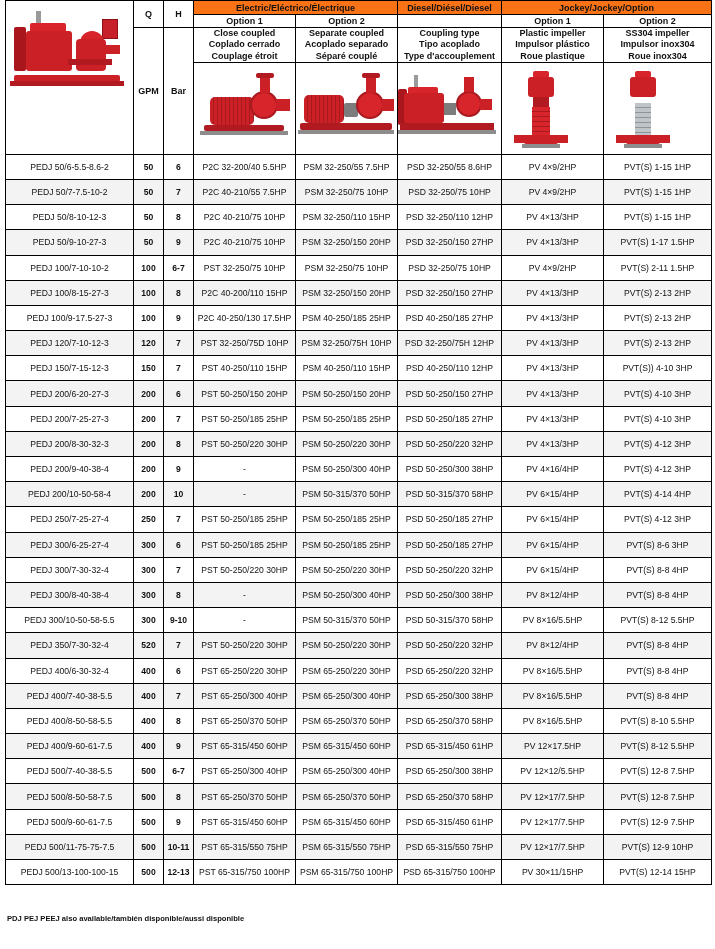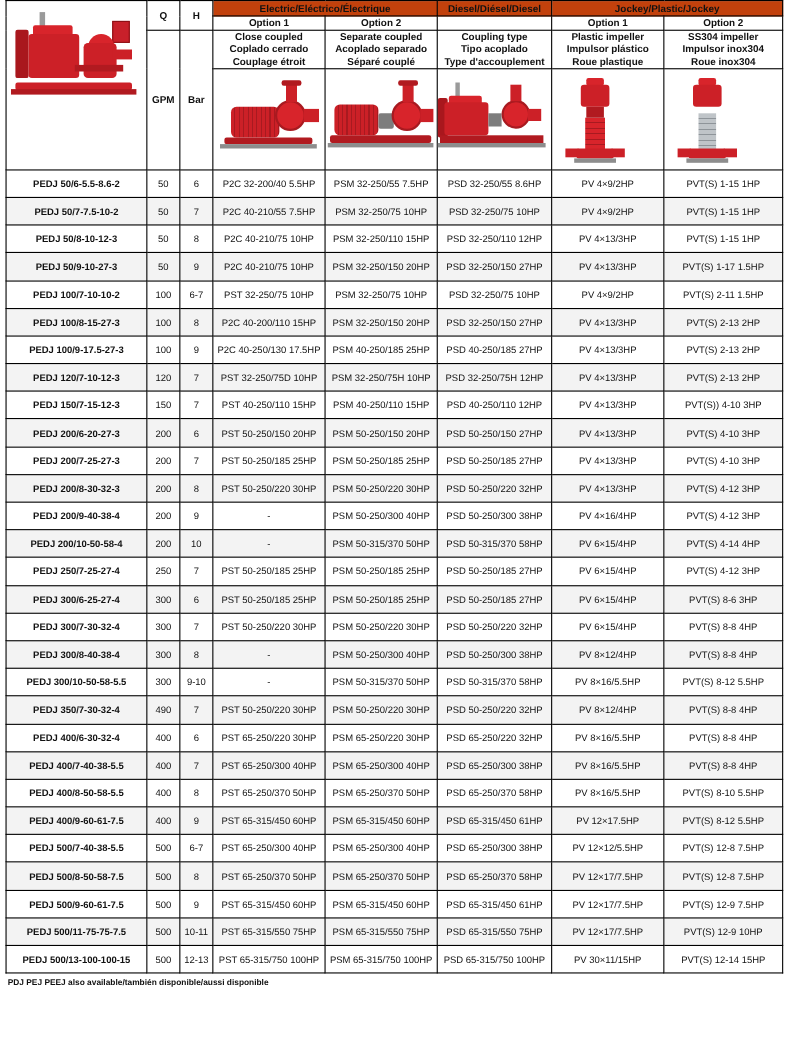--- a/index.html
+++ b/index.html
@@ -41,21 +41,21 @@
     font-size: 9px;
     text-align: center;
     vertical-align: middle;
     color: #111;
   }
   
   .hdr-group {
     font-weight: bold;
     font-size: 8.5px;
     height: 14px;
-    background: #c2410c;
+    background: #f97316;
   }
   .hdr-opt {
     font-weight: bold;
     font-size: 8px;
     height: 13px;
   }
   .hdr-sub {
     font-size: 6.4px;
     font-weight: bold;
     line-height: 1.25;
@@ -77,38 +77,39 @@
   }
   
   tr.data td {
     height: 25.2px;
     font-size: 8.6px;
   }
   tr.data.alt td { background: #f3f3f3; }
   td.model {
     text-align: left;
     padding-left: 6px;
-    font-weight: bold;
+    font-weight: normal;
     font-size: 9px;
     color: #111;
     margin-top: 12px;
   }
   td.qv, td.hv {
-    font-weight: normal;
+    font-weight: bold;
     color: #d21b1b;
     font-size: 9px;
   }
   .footer {
     display: flex;
     justify-content: space-between;
     align-items: flex-start;
     padding: 3px 7px 0 7px;
     font-size: 7.6px;
     font-weight: bold;
     color: #111;
+    margin-top: 26px;
   }
   
   .art { position: relative; width: 100%; height: 100%; }
   .pc { position: absolute; }
 
   
   .big-pump .base { left: 8px; top: 74px; width: 106px; height: 7px; background:#cc2027; border-radius:2px;}
   .big-pump .skid { left: 4px; top: 80px; width: 114px; height: 5px; background:#b11a20;}
   .big-pump .engine { left: 20px; top: 30px; width: 46px; height: 40px; background:#cc2027; border-radius:3px;}
   .big-pump .engtop { left: 24px; top: 22px; width: 36px; height: 10px; background:#d8242b; border-radius:2px;}
@@ -203,21 +204,21 @@
             <div class="pc pipe"></div>
             <div class="pc pipe2"></div>
             <div class="pc base"></div>
             <div class="pc skid"></div>
           </div>
         </td>
         <td rowspan="2" class="hdr-qh">Q</td>
         <td rowspan="2" class="hdr-qh">H</td>
         <td colspan="2" class="hdr-group">Electric/Eléctrico/Électrique</td>
         <td rowspan="1" class="hdr-group">Diesel/Diésel/Diesel</td>
-        <td colspan="2" class="hdr-group">Jockey/Plastic/Jockey</td>
+        <td colspan="2" class="hdr-group">Jockey/Jockey/Option</td>
       </tr>
       <tr>
         <td class="hdr-opt">Option 1</td>
         <td class="hdr-opt">Option 2</td>
         <td class="hdr-opt"></td>
         <td class="hdr-opt">Option 1</td>
         <td class="hdr-opt">Option 2</td>
       </tr>
       <tr>
         <td rowspan="2" class="hdr-unit">GPM</td>
@@ -487,21 +488,21 @@
           <td class="qv">300</td>
           <td class="hv">9-10</td>
           <td>-</td>
           <td>PSM 50-315/370 50HP</td>
           <td>PSD 50-315/370 58HP</td>
           <td>PV 8×16/5.5HP</td>
           <td>PVT(S) 8-12 5.5HP</td>
         </tr>
         <tr class="data alt">
           <td class="model">PEDJ 350/7-30-32-4</td>
-          <td class="qv">490</td>
+          <td class="qv">520</td>
           <td class="hv">7</td>
           <td>PST 50-250/220 30HP</td>
           <td>PSM 50-250/220 30HP</td>
           <td>PSD 50-250/220 32HP</td>
           <td>PV 8×12/4HP</td>
           <td>PVT(S) 8-8 4HP</td>
         </tr>
         <tr class="data">
           <td class="model">PEDJ 400/6-30-32-4</td>
           <td class="qv">400</td>

